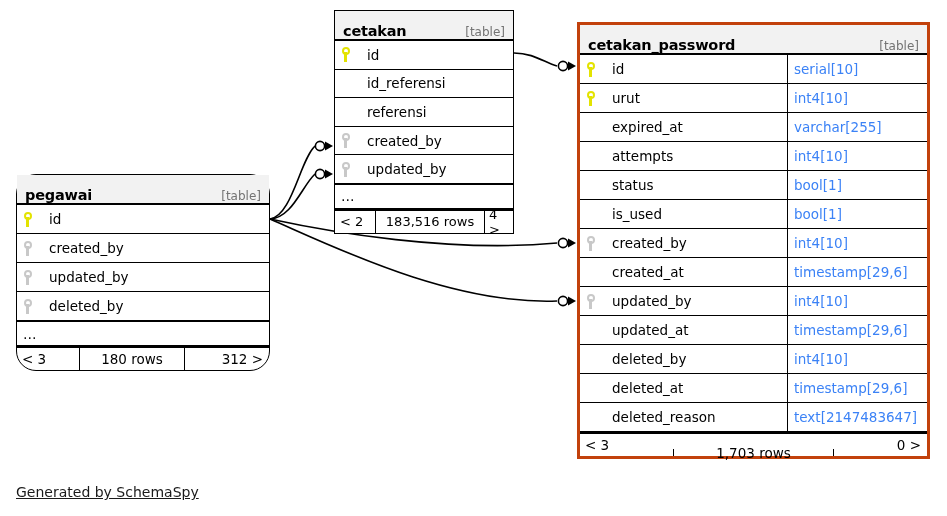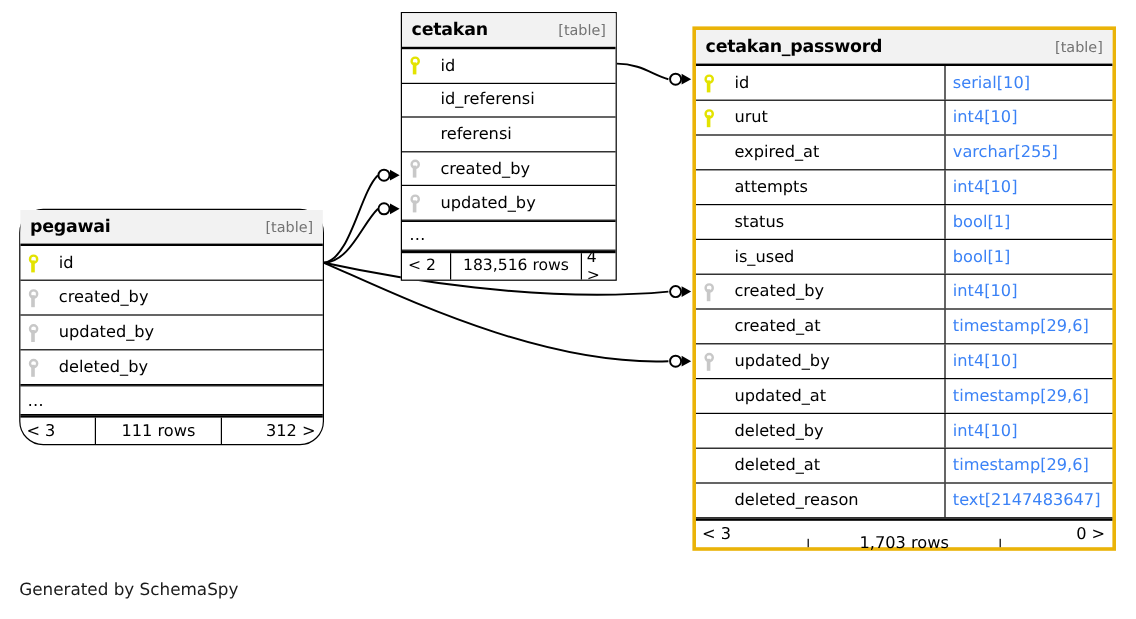--- a/index.html
+++ b/index.html
@@ -8,23 +8,23 @@
        -webkit-font-smoothing:antialiased;}
 
   #canvas{position:absolute;left:0;top:0;width:947px;height:516px;}
 
   
   #edges{position:absolute;left:0;top:0;width:947px;height:516px;z-index:1;}
 
   
   .tbl{position:absolute;z-index:2;background:#ffffff;box-sizing:border-box;
        border:1px solid #000;}
-  .tbl.focal{border:3px solid #eab308;}
-
-  .thead{display:flex;align-items:center;justify-content:space-between;
+  .tbl.focal{border:3px solid #c2410c;}
+
+  .thead{display:flex;align-items:flex-end;justify-content:space-between;
          background:#f2f2f2;box-sizing:border-box;
          border-bottom:2px solid #000;padding:0 8px;height:30px;}
   .tname{font-weight:bold;font-size:14.5px;color:#000;
          font-family:"DejaVu Sans","Liberation Sans",sans-serif;
          letter-spacing:-0.2px;}
   .ttag{font-size:12px;color:#737373;}
 
   .trow{display:flex;align-items:stretch;box-sizing:border-box;
         border-bottom:1px solid #000;height:29px;}
   .trow:last-of-type{border-bottom:none;}
@@ -68,21 +68,21 @@
   #tbl-cetakan .fc.c{flex:1 1 auto;}
   #tbl-cetakan .fc.r{width:28px;padding-right:4px;justify-content:flex-start;padding-left:4px;}
 
   #tbl-cetakan-password{left:577px;top:22px;width:353px;}
   #tbl-cetakan-password .cname{flex:0 0 207px;width:207px;}
   #tbl-cetakan-password .ctype{flex:1 1 auto;}
   #tbl-cetakan-password .fc.l{width:93px;}
   #tbl-cetakan-password .fc.c{flex:1 1 auto;margin-top:15px;}
   #tbl-cetakan-password .fc.r{width:93px;}
 
-  .credit{position:absolute;left:16px;top:484px;font-size:14px;color:#1a1a1a;z-index:3;}
+  .credit{position:absolute;left:16px;top:484px;font-size:14px;color:#1a1a1a;z-index:3;text-decoration:underline;}
 </style>
 </head>
 <body>
 
 <div id="canvas">
 
   <svg id="edges" viewBox="0 0 947 516" width="947" height="516">
     <g fill="none" stroke="#000" stroke-width="1.6">
 
       <path d="M514,53 C534,53 545,63 557,66"></path>
@@ -153,21 +153,21 @@
             <i></i>
           </span>
         <span>deleted_by</span>
       </span>
     </div>
 
     <div class="ellipsis">…</div>
 
     <div class="tfoot">
       <span class="fc l">&lt; 3</span>
-      <span class="fc c">111 rows</span>
+      <span class="fc c">180 rows</span>
       <span class="fc r">312 &gt;</span>
     </div>
   </div>
 
   <div class="tbl" id="tbl-cetakan">
     <div class="thead">
       <span class="tname">cetakan</span>
       <span class="ttag">[table]</span>
     </div>
 

